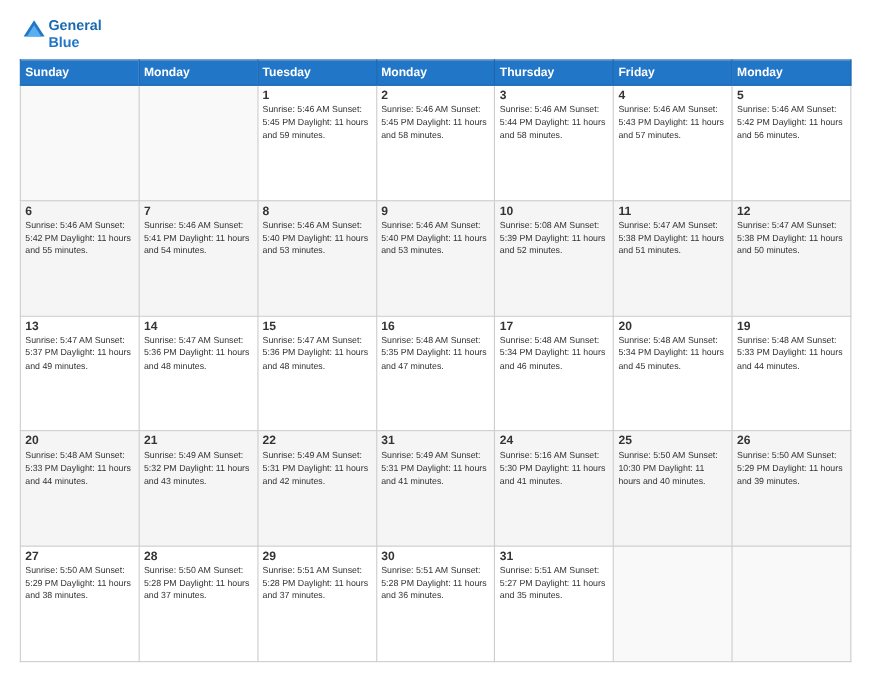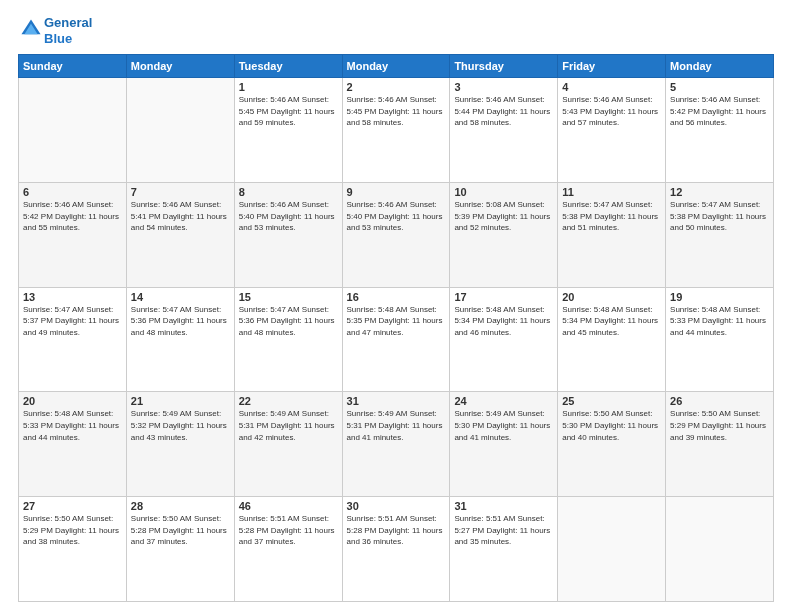--- a/index.html
+++ b/index.html
@@ -300,29 +300,29 @@
           </td>
           <td>
             <span class="day-num">31</span>
             <div class="day-info">Sunrise: 5:49 AM
 Sunset: 5:31 PM
 Daylight: 11 hours
 and 41 minutes.</div>
           </td>
           <td>
             <span class="day-num">24</span>
-            <div class="day-info">Sunrise: 5:49 AM
+            <div class="day-info">Sunrise: 5:16 AM
 Sunset: 5:30 PM
 Daylight: 11 hours
 and 41 minutes.</div>
           </td>
           <td>
             <span class="day-num">25</span>
             <div class="day-info">Sunrise: 5:50 AM
-Sunset: 5:30 PM
+Sunset: 10:30 PM
 Daylight: 11 hours
 and 40 minutes.</div>
           </td>
           <td>
             <span class="day-num">26</span>
             <div class="day-info">Sunrise: 5:50 AM
 Sunset: 5:29 PM
 Daylight: 11 hours
 and 39 minutes.</div>
           </td>
@@ -336,21 +336,21 @@
 and 38 minutes.</div>
           </td>
           <td>
             <span class="day-num">28</span>
             <div class="day-info">Sunrise: 5:50 AM
 Sunset: 5:28 PM
 Daylight: 11 hours
 and 37 minutes.</div>
           </td>
           <td>
-            <span class="day-num">46</span>
+            <span class="day-num">29</span>
             <div class="day-info">Sunrise: 5:51 AM
 Sunset: 5:28 PM
 Daylight: 11 hours
 and 37 minutes.</div>
           </td>
           <td>
             <span class="day-num">30</span>
             <div class="day-info">Sunrise: 5:51 AM
 Sunset: 5:28 PM
 Daylight: 11 hours

